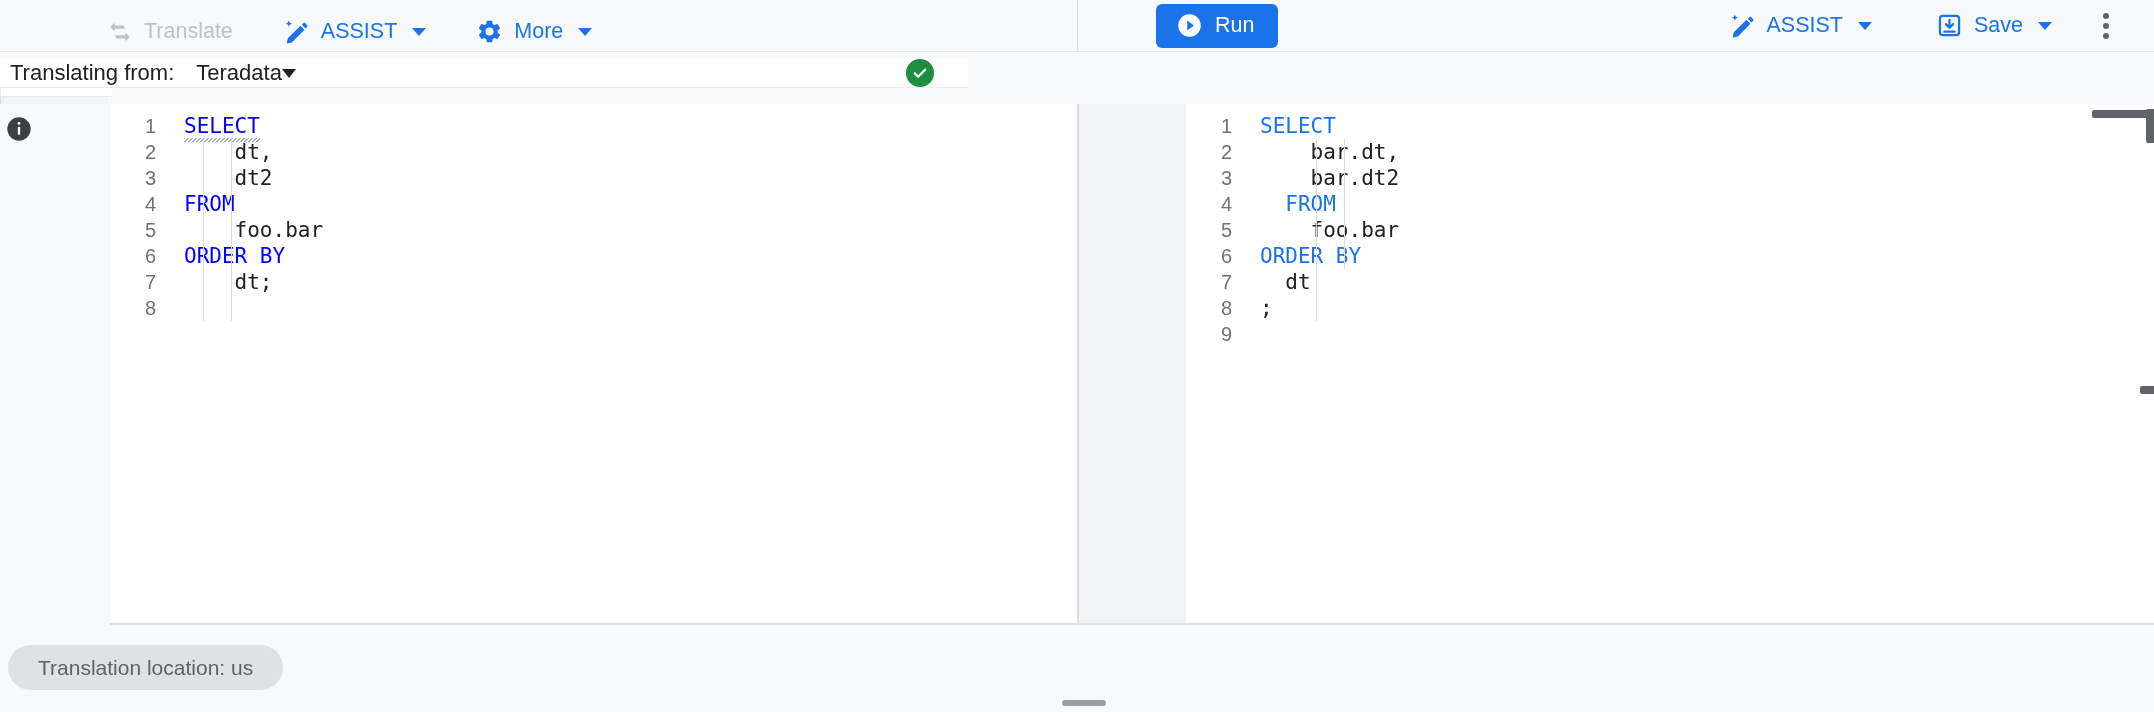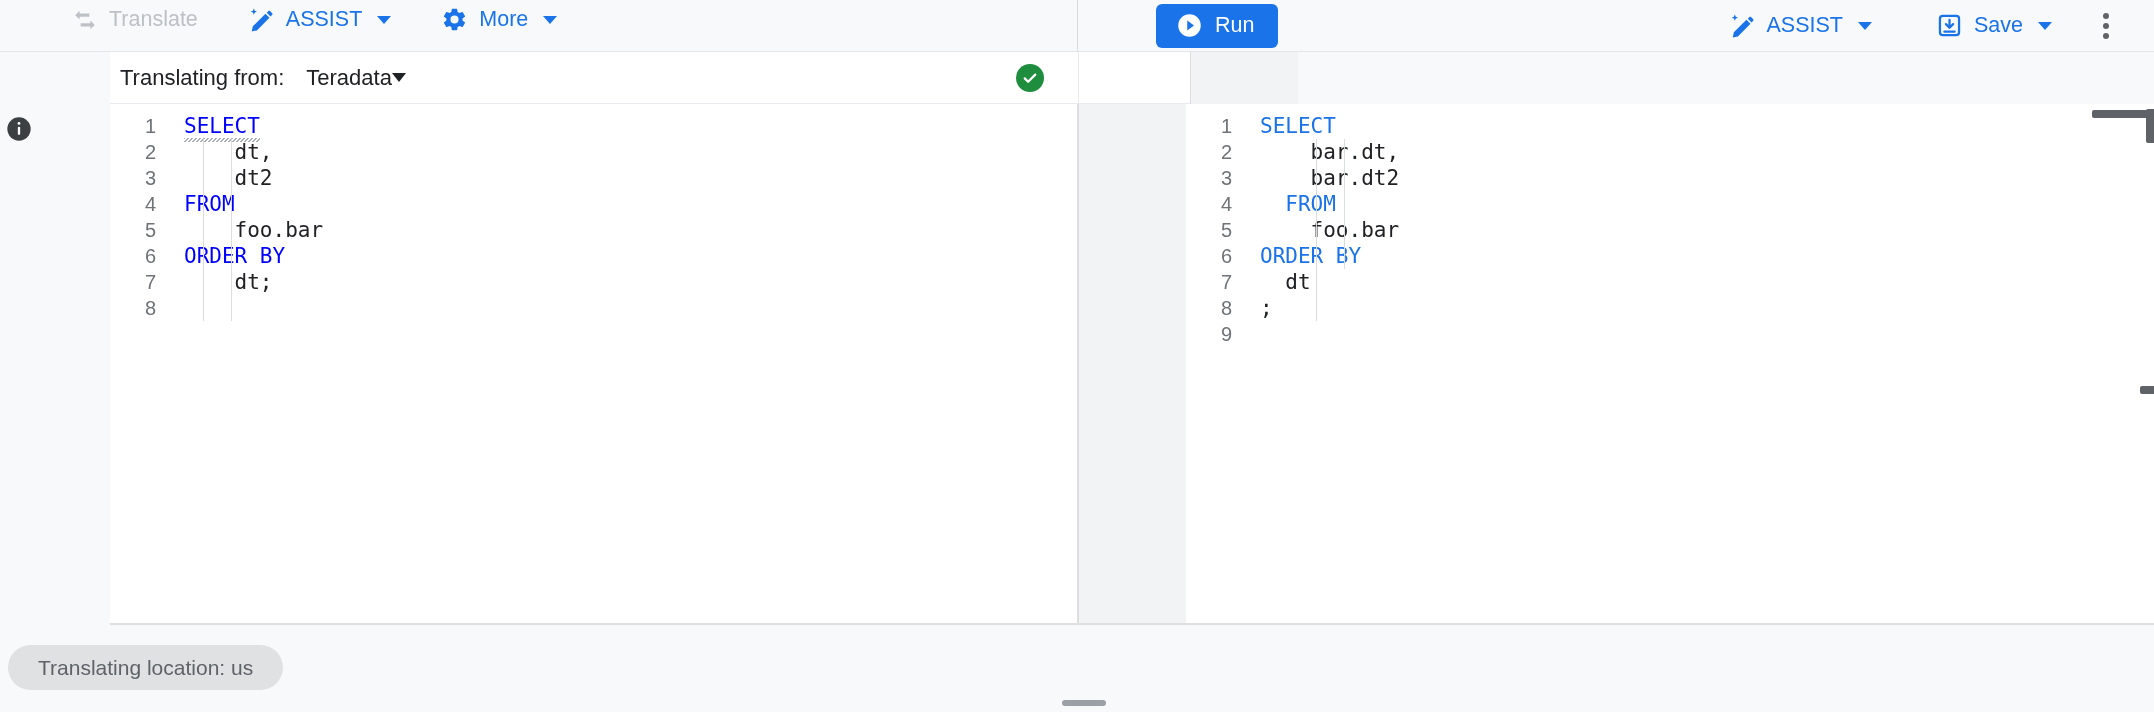--- a/index.html
+++ b/index.html
@@ -13,23 +13,23 @@
   #app { position: relative; width: 2154px; height: 712px; background: #f8f9fa; }
 
   
   .toolbar {
     position: absolute; left: 0; top: 0; width: 2154px; height: 52px;
     background: #f8f9fa;
     border-bottom: 1px solid #e4e6ea;
     display: flex; align-items: center;
   }
   .tb-left {
-    width: 1078px; height: 52px; display: flex; align-items: flex-start;
+    width: 1078px; height: 52px; display: flex; align-items: flex-end;
     border-right: 1px solid #dadce0;
-    padding-left: 68px; gap: 42px;
+    padding-left: 103px; gap: 42px;
   }
   .tb-right {
     flex: 1; height: 52px; display: flex; align-items: center;
     padding-left: 78px; padding-right: 28px; gap: 0;
   }
 
   .tb-btn {
     display: inline-flex; align-items: center; gap: 11px;
     font-size: 21.5px; color: #1a73e8; cursor: pointer;
     height: 40px; padding: 0 4px; white-space: nowrap;
@@ -58,20 +58,21 @@
     width: 40px; height: 40px; display: flex; flex-direction: column;
     align-items: center; justify-content: center; gap: 4px; cursor: pointer;
     margin-left: 30px;
   }
   .kebab i { width: 6px; height: 6px; border-radius: 50%; background: #5f6368; display:block;}
 
   
   .dialect-bar {
     position: absolute; left: 0; top: 52px; width: 2154px; height: 52px;
     display: flex;
+    flex-direction: column;
   }
   .dial-gutter { width: 110px; height: 52px; background: #f8f9fa; }
   .dial-left {
     width: 968px; height: 52px; background: #ffffff;
     display: flex; align-items: center; padding-left: 10px;
     border-bottom: 1px solid #e8eaed;
   }
   .dial-mid { width: 112px; height: 52px; background: #ffffff; border-left: 1px solid #e8eaed; border-bottom: 1px solid #e8eaed;}
   .dial-rgutter { width: 108px; height: 52px; background: #f1f3f4; border-left: 1px solid #dadce0; }
   .dial-right {
@@ -333,18 +334,18 @@
   <div class="splitter">
     <div class="split-thumb-top"></div>
     <div class="split-thumb-bot"></div>
 
   </div>
 
   <div class="pane-bottom-border"></div>
 
   <div class="bottom">
     <div class="loc-chip">
-      <span>Translating location: us</span>
+      <span>Translation location: us</span>
     </div>
   </div>
   <div class="drag-handle"></div>
 
 </div>
 
 </body></html>

